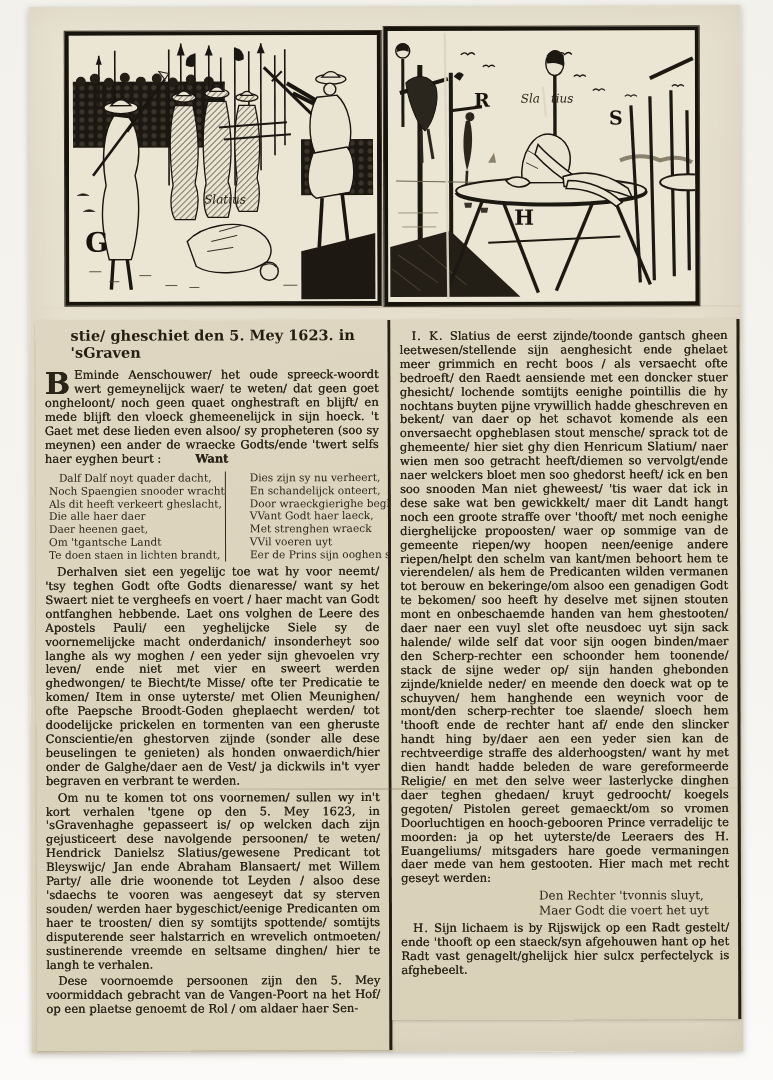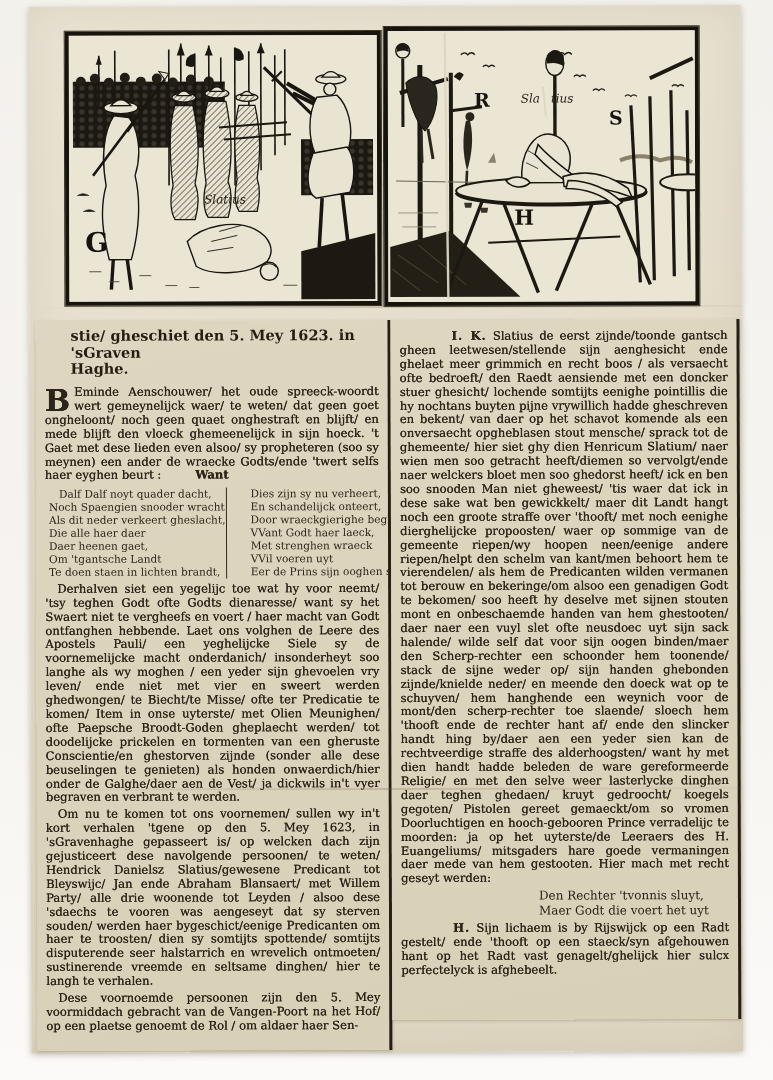--- a/index.html
+++ b/index.html
@@ -48,21 +48,21 @@
   .para.noindent{text-indent:0;}
   .dropcap{float:left;font-size:30px;line-height:.85;font-weight:bold;padding:2px 4px 0 0;text-indent:0;}
   .want{display:inline-block;padding-left:34px;font-weight:bold;}
   .verse{display:flex;margin:5px 0 4px 4px;font-size:10.6px;line-height:1.22;text-shadow:none;
     font-family:"DejaVu Serif","Liberation Serif",serif;}
   .verse .vcol{flex:1;}
   .verse .vcol.right{border-left:1px solid #332a1c;padding-left:24px;}
   .verse .vline{white-space:nowrap;}
   .verse .vcol.left .vline:first-child{text-indent:10px;}
   .couplet{margin:3px 0 3px 138px;font-size:12px;line-height:1.25;text-shadow:none;}
-  .seclabel{font-weight:bold;letter-spacing:1px;margin-left:40px;}
+  .seclabel{font-weight:normal;letter-spacing:1px;}
 </style>
 </head>
 <body>
 
 <div class="page">
 
   <div class="engraving" style="left:36px;top:25px;width:308px;height:266px;">
     <svg width="308" height="266" viewBox="0 0 308 266">
       <defs>
         <pattern id="heads" width="9" height="8" patternUnits="userSpaceOnUse">
@@ -263,31 +263,30 @@
       <text x="221" y="94" font-size="19" font-weight="bold" fill="#17130d">S</text>
       <text x="126" y="194" font-size="21" font-weight="bold" fill="#17130d">H</text>
       <text x="152" y="72" font-size="12" font-style="italic" fill="#241e14" text-anchor="end">Sla</text>
       <text x="163" y="72" font-size="12" font-style="italic" fill="#241e14">tius</text>
     </svg>
   </div>
 
   <div class="textpatch patch-left">
     <div class="inner">
       <div class="doc-title-2">stie/ gheschiet den 5. Mey 1623. in 'sGraven</div>
-      <div class="doc-title-3">Haghe.</div>
 
       <div class="bodytext" style="margin-top:8px;">
         <p class="para noindent"><span class="dropcap">B</span><span>Eminde Aenschouwer/ het oude spreeck-woordt wert gemeynelijck waer/ te weten/ dat geen goet ongheloont/ noch geen quaet onghestraft en blijft/ en mede blijft den vloeck ghemeenelijck in sijn hoeck. 't Gaet met dese lieden even alsoo/ sy propheteren (soo sy meynen) een ander de wraecke Godts/ende 'twert selfs haer eyghen beurt :</span><span class="want">Want</span>
         </p>
 
         <div class="verse">
           <div class="vcol left">
             <div class="vline">Dalf Dalf noyt quader dacht,</div>
             <div class="vline">Noch Spaengien snooder wracht</div>
-            <div class="vline">Als dit neder verkeert gheslacht,</div>
+            <div class="vline">Als dit heeft verkeert gheslacht,</div>
             <div class="vline">Die alle haer daer</div>
             <div class="vline">Daer heenen gaet,</div>
             <div class="vline">Om 'tgantsche Landt</div>
             <div class="vline">Te doen staen in lichten brandt,</div>
           </div>
           <div class="vcol right">
             <div class="vline">Dies zijn sy nu verheert,</div>
             <div class="vline">En schandelijck onteert,</div>
             <div class="vline">Door wraeckgierighe begheert,</div>
             <div class="vline">VVant Godt haer laeck,</div>

